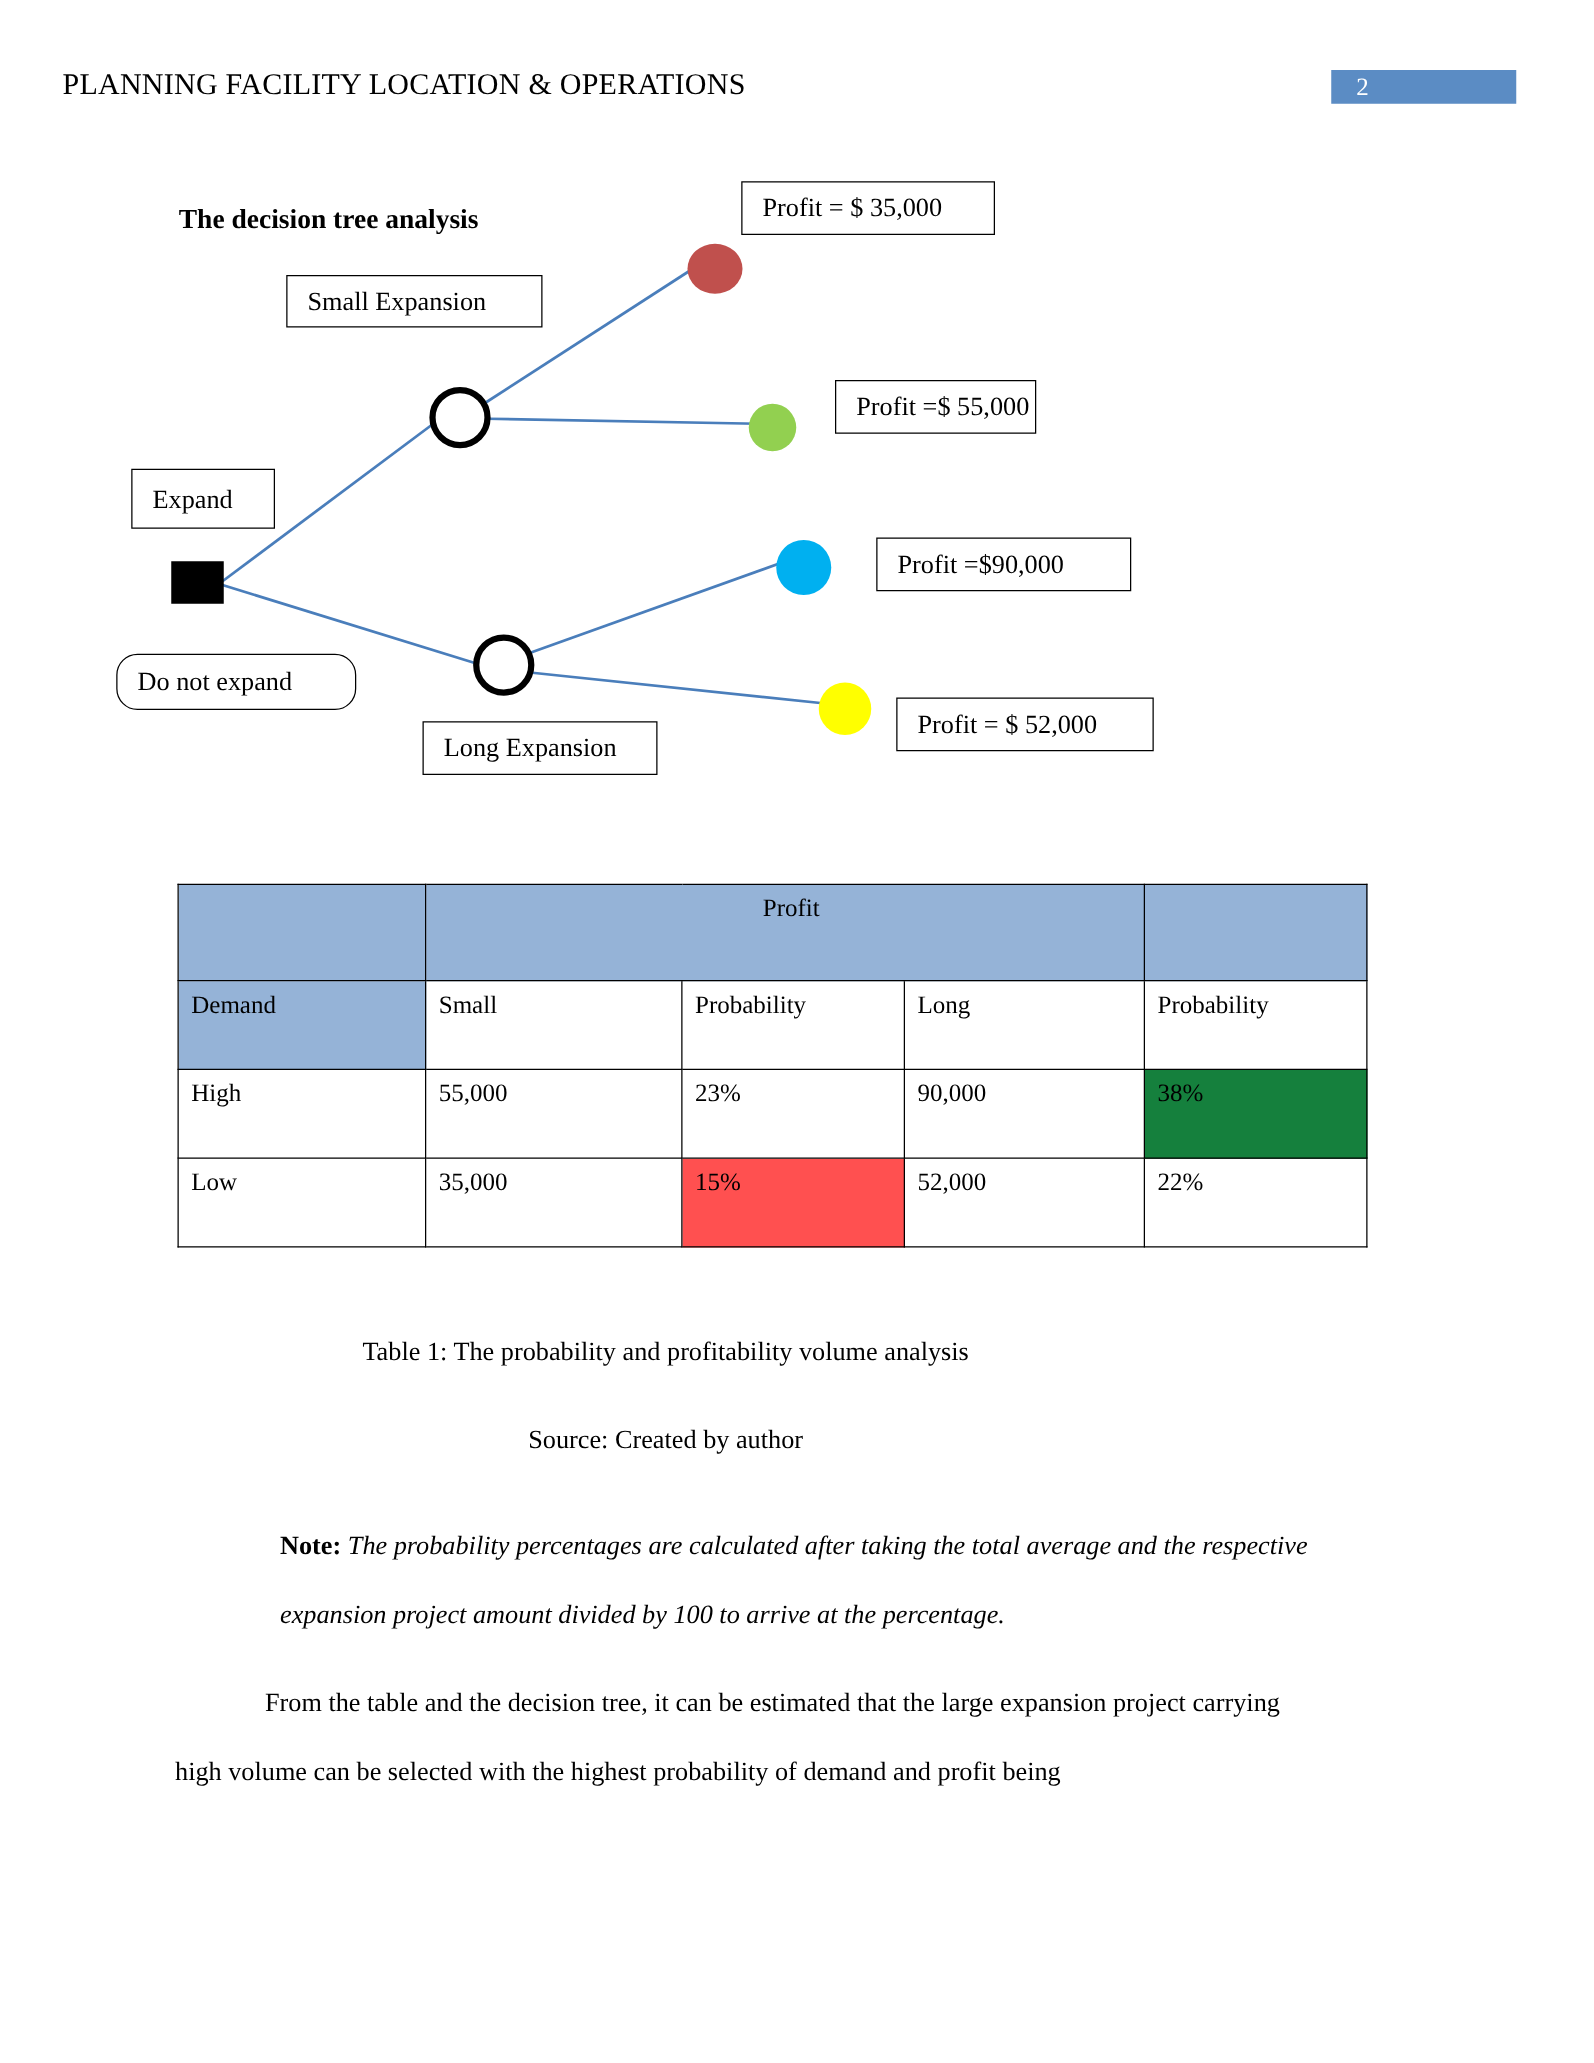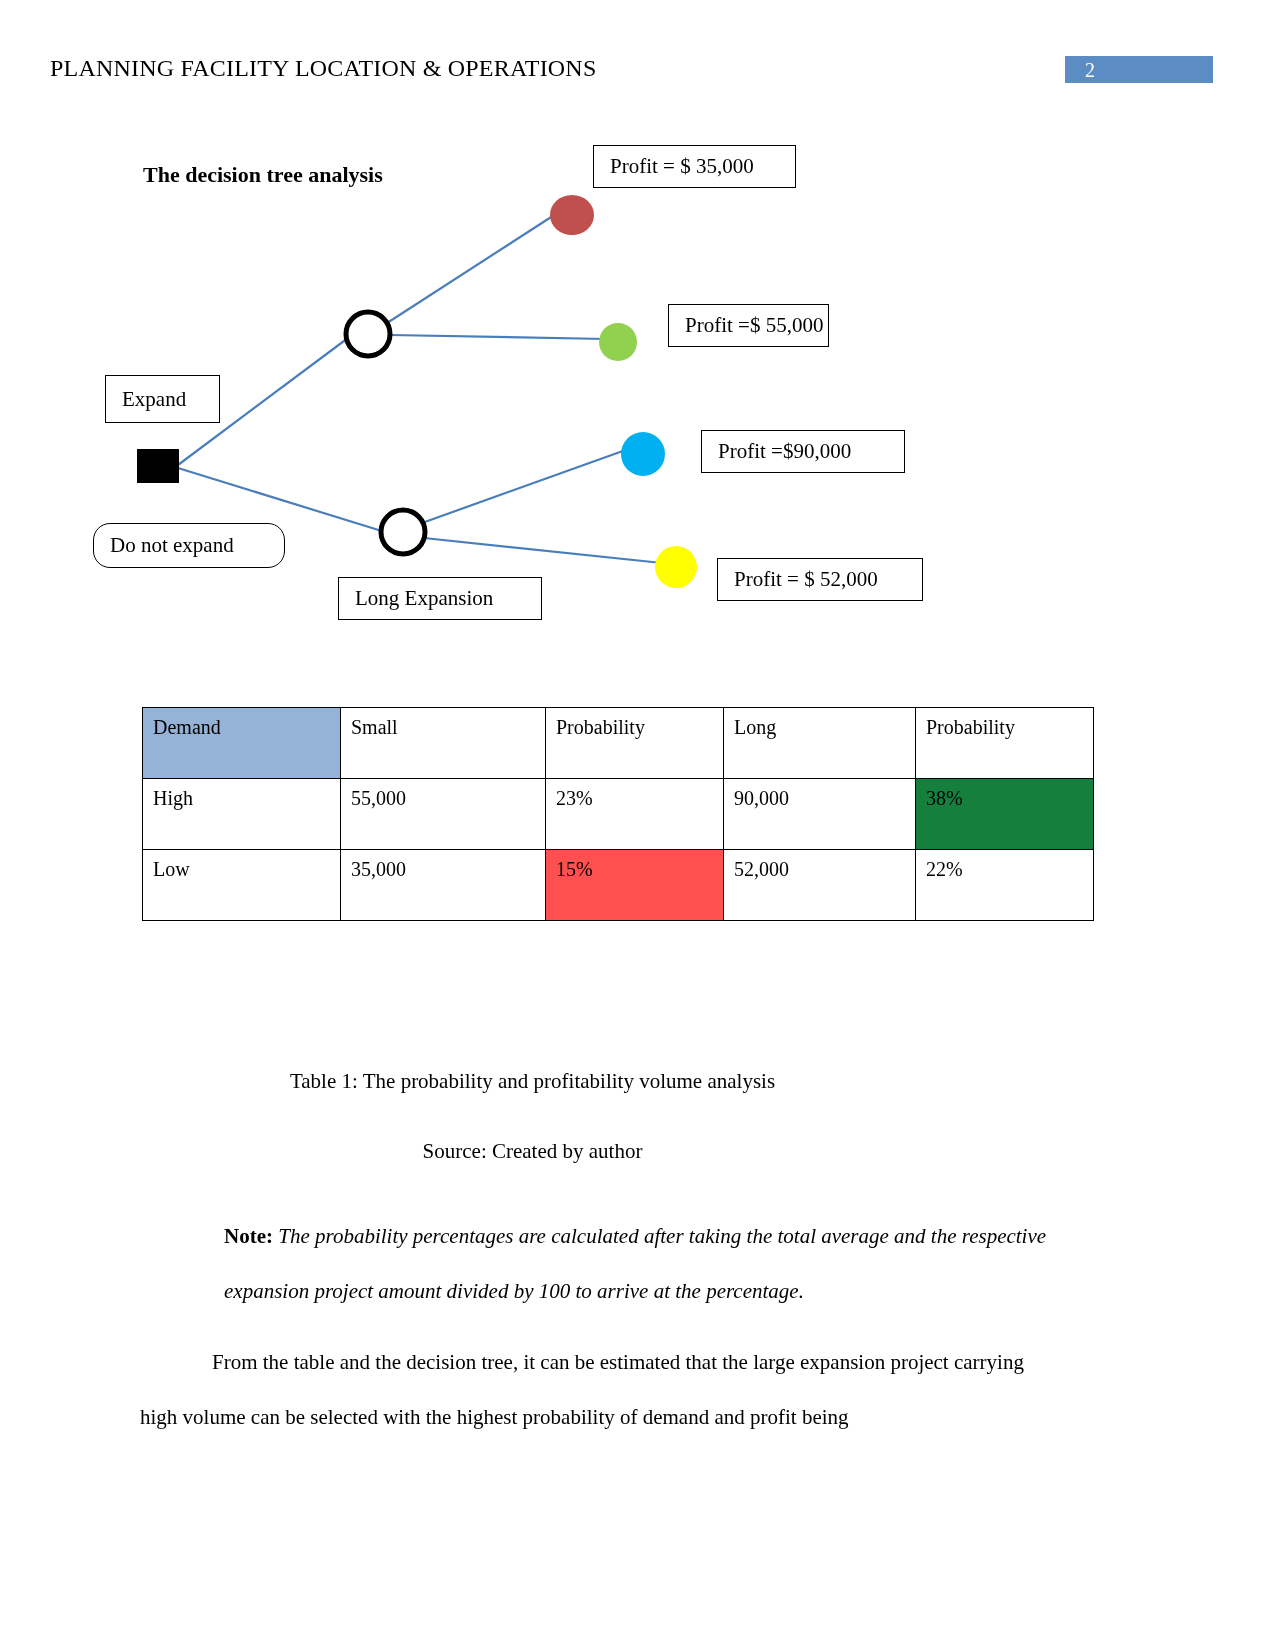--- a/index.html
+++ b/index.html
@@ -77,21 +77,21 @@
     font-size: 21px;
     display: flex;
     align-items: center;
     padding-left: 16px;
     box-sizing: border-box;
     white-space: nowrap;
   }
   .lbl-small-exp   { left: 229px; top: 100px;  width: 205px; height: 42px; }
   .lbl-expand      { left: 105px; top: 255px;  width: 115px; height: 48px; }
   .lbl-do-not-exp  { left: 93px;  top: 403px;  width: 192px; height: 45px; border-radius: 17px; }
-  .lbl-long-exp    { left: 338px; top: 457px;  width: 204px; height: 43px; text-align: center; }
+  .lbl-long-exp    { left: 338px; top: 457px;  width: 188px; height: 43px; text-align: center; }
   .lbl-profit-1    { left: 593px; top: 25px;   width: 203px; height: 43px; }
   .lbl-profit-2    { left: 668px; top: 184px;  width: 161px; height: 43px; }
   .lbl-profit-3    { left: 701px; top: 310px;  width: 204px; height: 43px; }
   .lbl-profit-4    { left: 717px; top: 438px;  width: 206px; height: 43px; }
 
   
   .data-table {
     position: absolute;
     left: 142px;
     top: 707px;
@@ -178,39 +178,45 @@
     <circle cx="403" cy="412" r="22" fill="#ffffff" stroke="#000000" stroke-width="5"></circle>
 
     <ellipse cx="572" cy="95" rx="22" ry="20" fill="#c0504d"></ellipse>
     <ellipse cx="618" cy="222" rx="19" ry="19" fill="#92d050"></ellipse>
     <ellipse cx="643" cy="334" rx="22" ry="22" fill="#00b0f0"></ellipse>
     <ellipse cx="676" cy="447" rx="21" ry="21" fill="#ffff00"></ellipse>
   </svg>
 
   <div class="tree-title">The decision tree analysis</div>
 
+  <div class="lbl-box lbl-small-exp">Small Expansion</div>
   <div class="lbl-box lbl-expand">Expand</div>
   <div class="lbl-box lbl-do-not-exp">Do not expand</div>
   <div class="lbl-box lbl-long-exp">Long Expansion</div>
 
   <div class="lbl-box lbl-profit-1">Profit = $ 35,000</div>
   <div class="lbl-box lbl-profit-2">Profit =$ 55,000</div>
   <div class="lbl-box lbl-profit-3">Profit =$90,000</div>
   <div class="lbl-box lbl-profit-4">Profit = $ 52,000</div>
 </div>
 
 <table class="data-table">
   <colgroup>
     <col style="width:198px">
     <col style="width:205px">
     <col style="width:178px">
     <col style="width:192px">
     <col style="width:178px">
   </colgroup>
   <tbody>
+    <tr class="row-head">
+      <td class="c-blue"></td>
+      <td class="c-blue cell-center" colspan="3">Profit</td>
+      <td class="c-blue"></td>
+    </tr>
     <tr class="row-sub">
       <td class="c-blue">Demand</td>
       <td>Small</td>
       <td>Probability</td>
       <td>Long</td>
       <td>Probability</td>
     </tr>
     <tr class="row-data">
       <td>High</td>
       <td>55,000</td>

